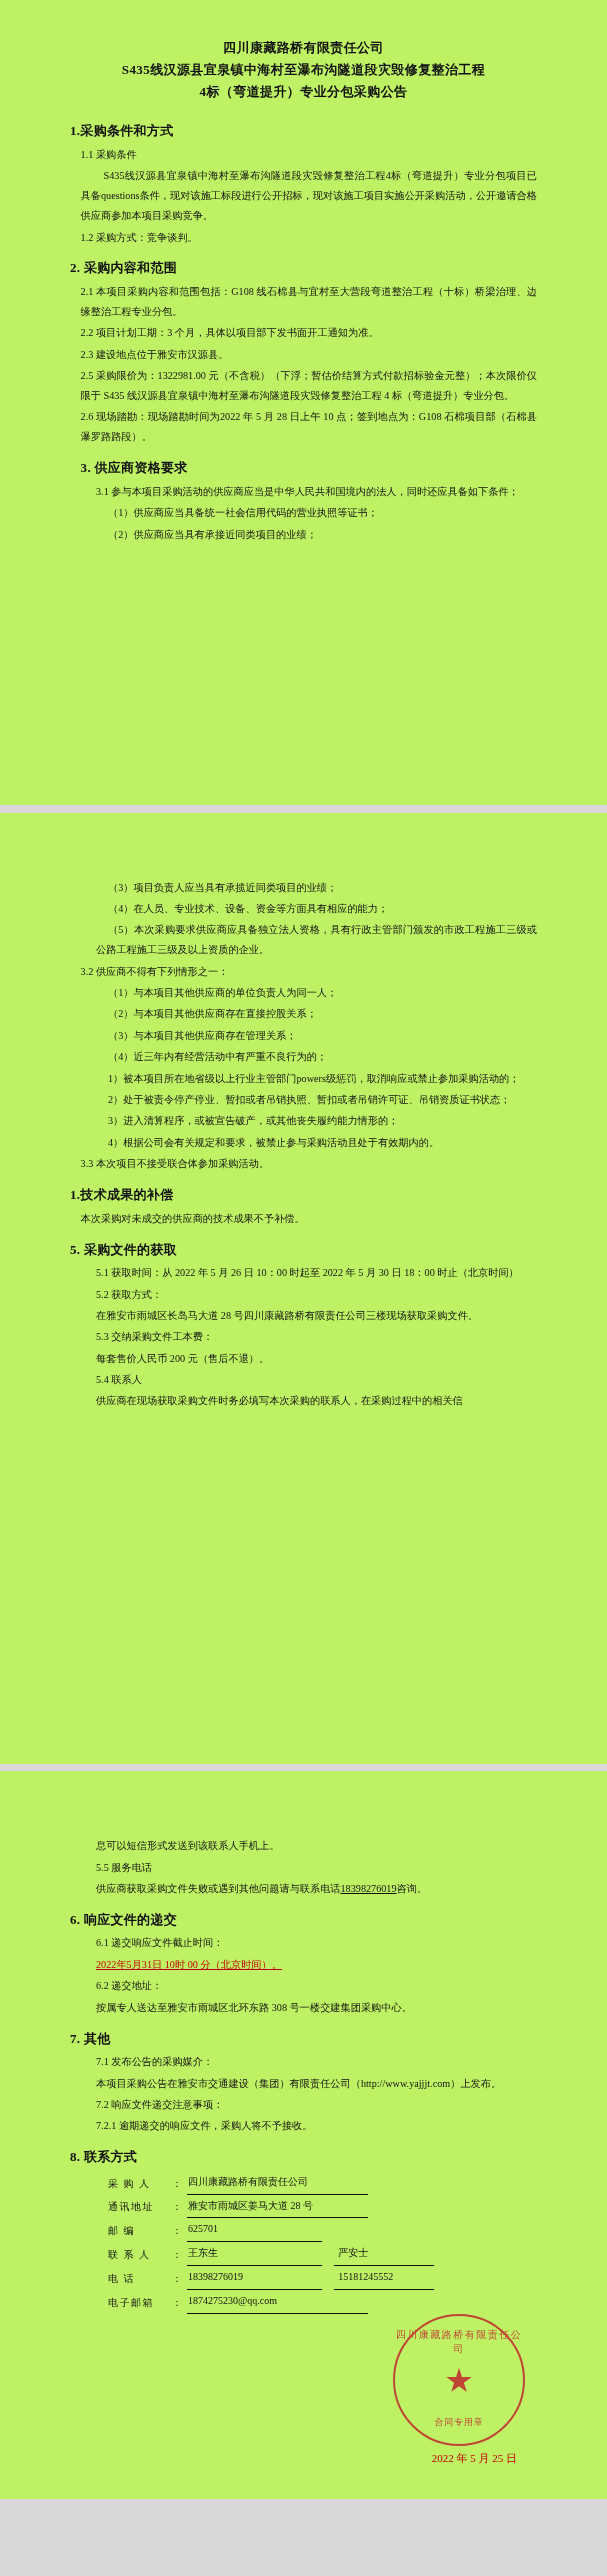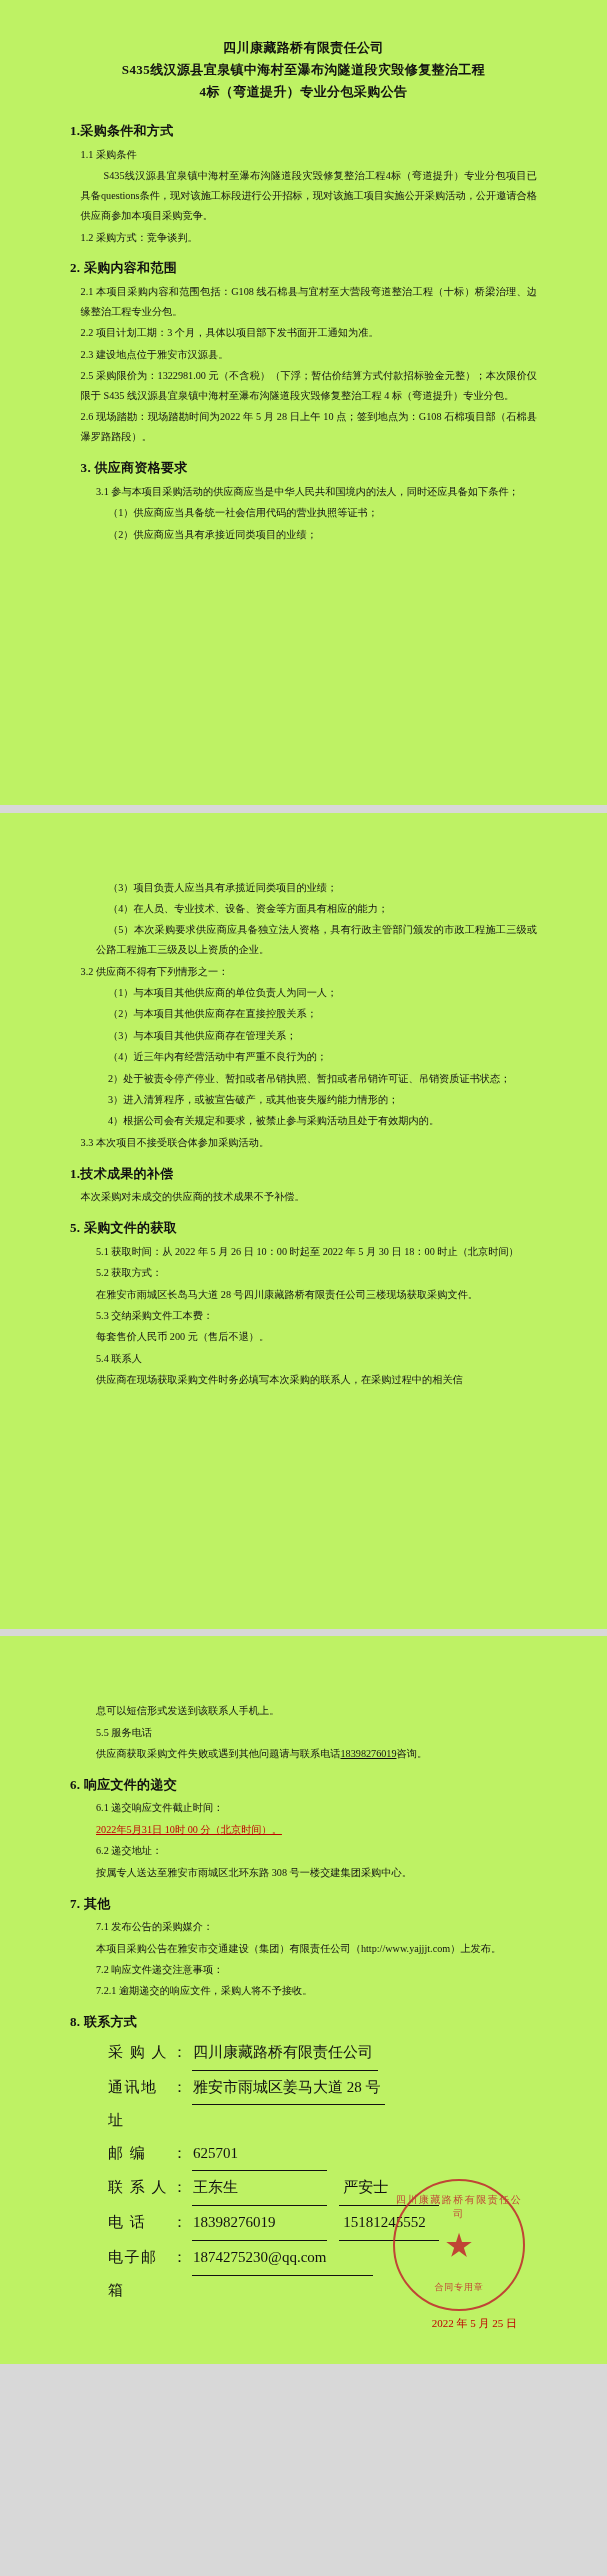--- a/index.html
+++ b/index.html
@@ -17,21 +17,21 @@
     width: 607px;
     background: #bef264;
     box-sizing: border-box;
     padding: 35px 70px 30px 70px;
     overflow: hidden;
   }
   .page + .page {
     margin-top: 7.6px;
   }
   .page.p1 { height: 805px; }
-  .page.p2 { height: 816px; }
+  .page.p2 { height: 951px; }
   .page.p3 { height: 728px; }
 
   h1.doc-title {
     text-align: center;
     font-size: 13px;
     font-weight: bold;
     line-height: 1.7;
     margin: 1.5px 0 0 0;
     letter-spacing: 0.4px;
   }
@@ -59,25 +59,25 @@
   p.lvl2 { padding-left: 26px; }
   p.lvl3 { padding-left: 38px; }
 
   .red { color: #c00000; }
   .u { text-decoration: underline; }
   .spacer-sm { height: 7.6px; }
   .spacer-lg { height: 30px; }
 
   
   .contact-row {
-    font-size: 15px;
+    font-size: 10px;
     line-height: 2.2;
     padding-left: 38px;
     display: flex;
-    align-items: flex-start;
+    align-items: flex-end;
   }
   .contact-label {
     width: 64px;
     flex: 0 0 auto;
     letter-spacing: 1.5px;
   }
   .contact-colon {
     flex: 0 0 auto;
     padding-right: 4.6px;
   }
@@ -173,20 +173,21 @@
 <div class="page p2">
   <div class="spacer-lg"></div>
   <p class="par lvl2 ind-1">（3）项目负责人应当具有承揽近同类项目的业绩；</p>
   <p class="par lvl2 ind-1">（4）在人员、专业技术、设备、资金等方面具有相应的能力；</p>
   <p class="par lvl2 ind-1">（5）本次采购要求供应商应具备独立法人资格，具有行政主管部门颁发的市政工程施工三级或公路工程施工三级及以上资质的企业。</p>
   <p class="par lvl1 ind-0">3.2 供应商不得有下列情形之一：</p>
   <p class="par lvl2 ind-1">（1）与本项目其他供应商的单位负责人为同一人；</p>
   <p class="par lvl2 ind-1">（2）与本项目其他供应商存在直接控股关系；</p>
   <p class="par lvl2 ind-1">（3）与本项目其他供应商存在管理关系；</p>
   <p class="par lvl2 ind-1">（4）近三年内有经营活动中有严重不良行为的；</p>
+  <p class="par lvl3 ind-0">1）被本项目所在地省级以上行业主管部门powers级惩罚，取消响应或禁止参加采购活动的；</p>
   <p class="par lvl3 ind-0">2）处于被责令停产停业、暂扣或者吊销执照、暂扣或者吊销许可证、吊销资质证书状态；</p>
   <p class="par lvl3 ind-0">3）进入清算程序，或被宣告破产，或其他丧失履约能力情形的；</p>
   <p class="par lvl3 ind-0">4）根据公司会有关规定和要求，被禁止参与采购活动且处于有效期内的。</p>
   <p class="par lvl1 ind-0">3.3 本次项目不接受联合体参加采购活动。</p>
 
   <div class="sec-h">1.技术成果的补偿</div>
   <p class="par lvl1 ind-0">本次采购对未成交的供应商的技术成果不予补偿。</p>
 
   <div class="sec-h">5. 采购文件的获取</div>
   <p class="par lvl2 ind-0">5.1 获取时间：从 2022 年 5 月 26 日 10：00 时起至 2022 年 5 月 30 日 18：00 时止（北京时间）</p>

